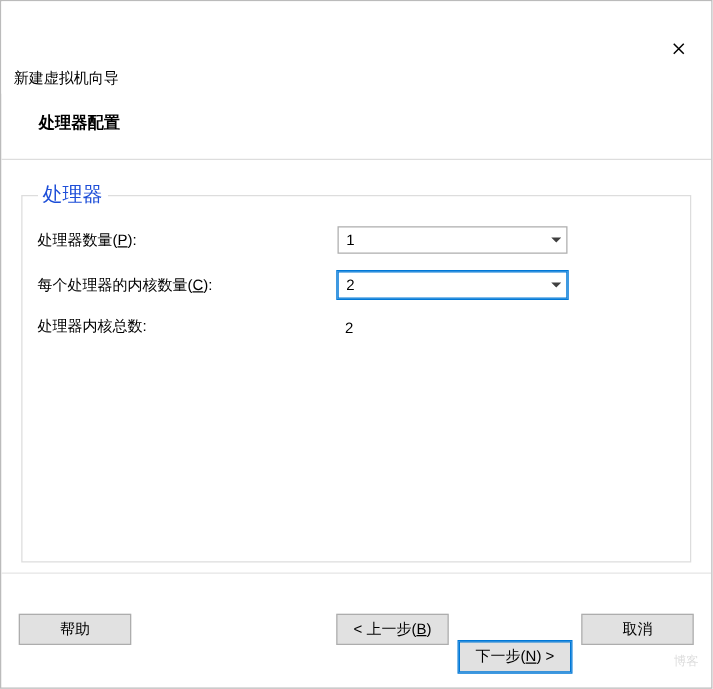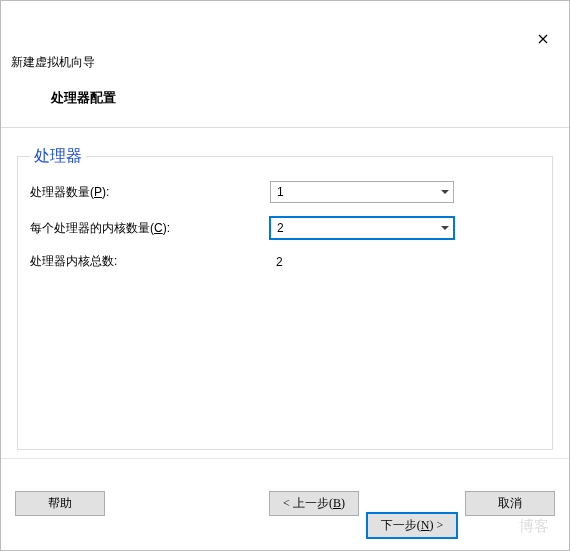--- a/index.html
+++ b/index.html
@@ -25,21 +25,21 @@
     .close-btn {
       width: 28px; height: 20px;
       display: flex; align-items: center; justify-content: center;
       cursor: pointer;
     }
     .close-btn svg { width: 10px; height: 10px; }
     .header {
       padding: 14px 16px 14px 30px;
       border-bottom: 1px solid #ddd;
     }
-    .header-title { font-weight: bold; font-size: 13px; margin-bottom: 6px; margin-left: 20px; }
+    .header-title { font-weight: bold; font-size: 13px; margin-bottom: 6px; }
     .header-sub { font-size: 12px; padding-left: 26px; }
     .content {
       flex: 1;
       padding: 18px 16px 8px 16px;
     }
     fieldset {
       border: 1px solid #ddd;
       padding: 14px 12px 12px 12px;
       height: 100%;
     }
@@ -84,30 +84,30 @@
       gap: 8px;
       border-top: 1px solid #e5e5e5;
     }
     .footer .spacer { flex: 1; }
     .btn {
       min-width: 90px;
       height: 25px;
       border: 1px solid #adadad;
       background: #e1e1e1;
       font-size: 12px;
-      font-family: Liberation Serif, serif;
+      font-family: Liberation Sans, sans-serif;
       cursor: pointer;
       padding: 0 10px;
     }
     .btn.primary { border: 1px solid #0078d7; outline: 1px solid #0078d7; margin-top: 44px; }
     .watermark {
       position: absolute;
-      right: 20px; bottom: 14px;
+      right: 10px; bottom: 14px;
       color: #ddd;
-      font-size: 15px;
+      font-size: 10px;
       pointer-events: none;
     }
     .rel { position: relative; }
   </style>
 </head>
 <body class="rel">
 
 <div class="titlebar">
   <span class="titlebar-title">新建虚拟机向导</span>
   <div class="close-btn">

